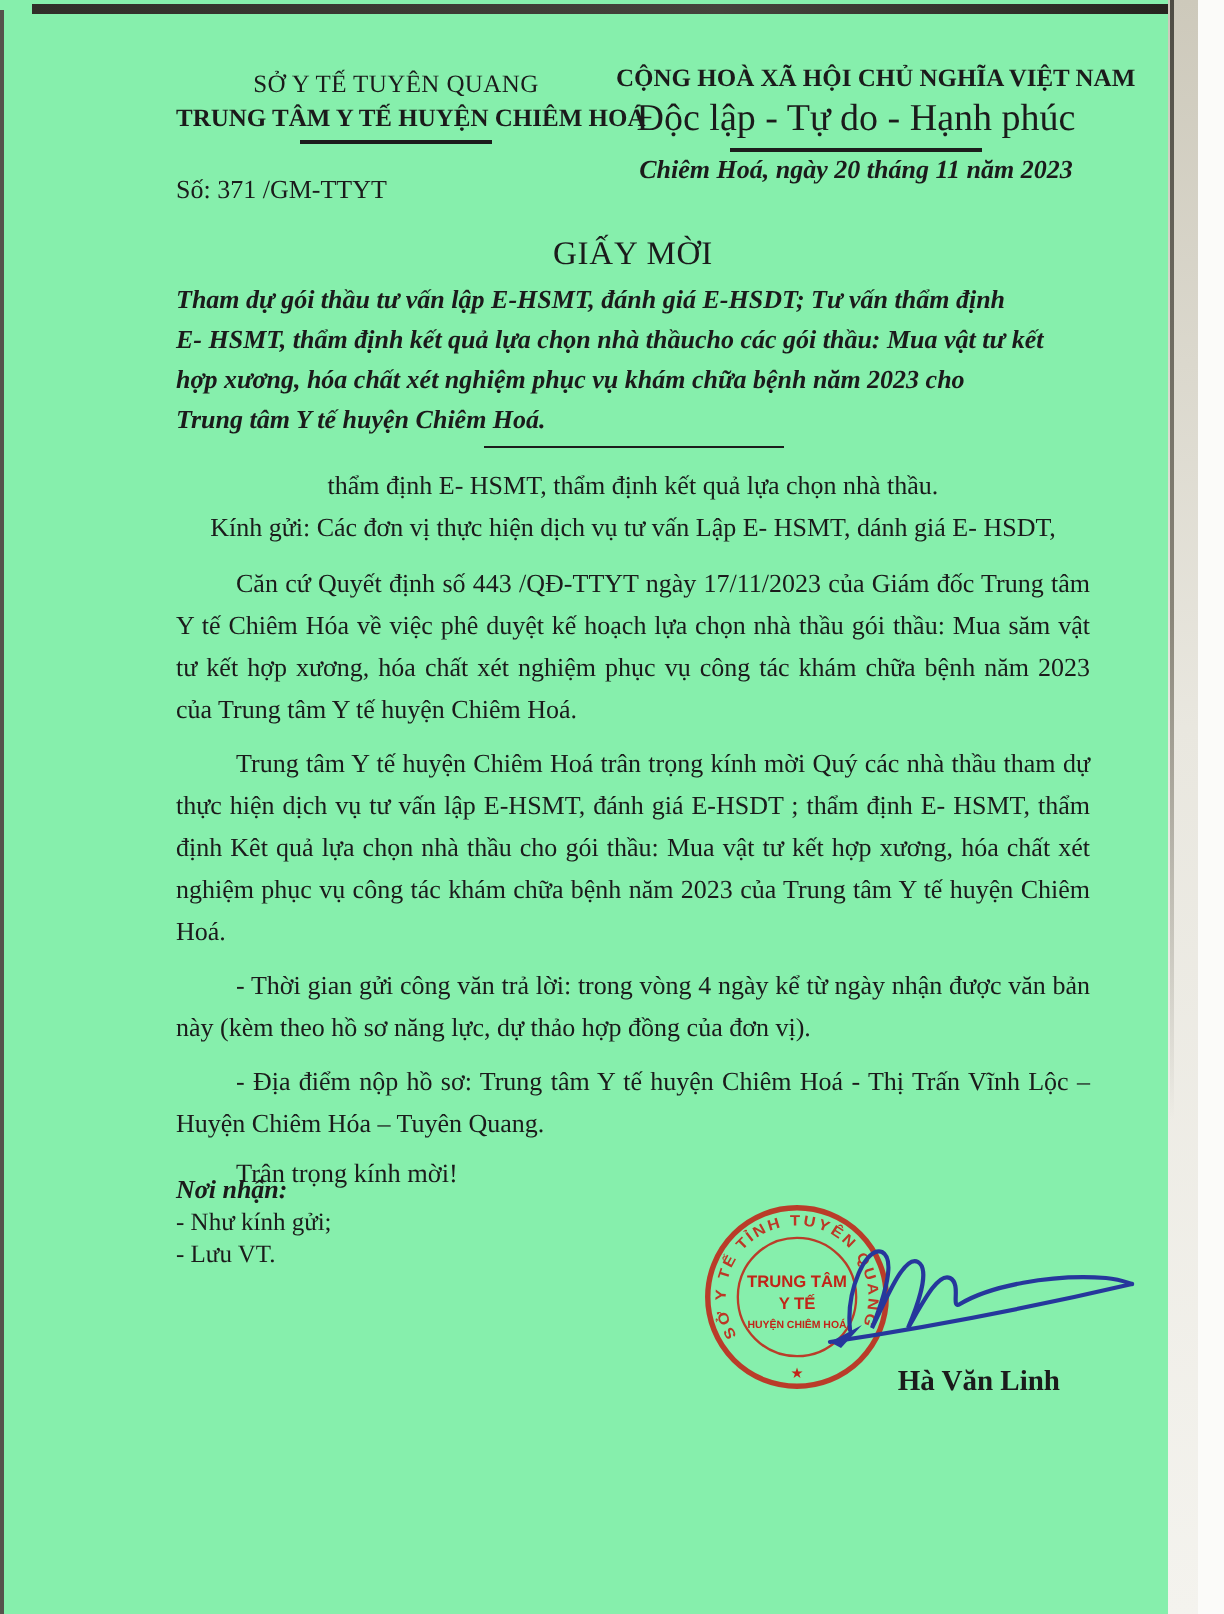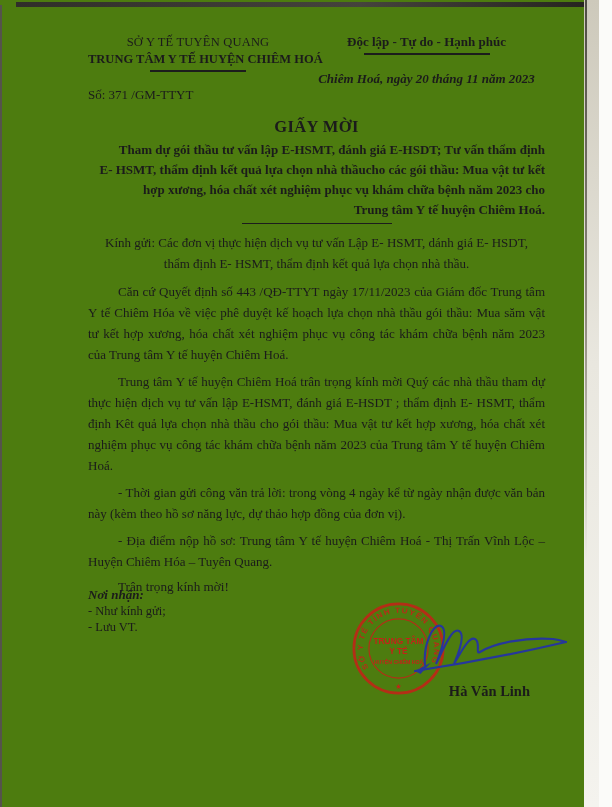--- a/index.html
+++ b/index.html
@@ -1,18 +1,18 @@
 <!DOCTYPE html>
 <html><head>
 <meta charset="utf-8">
 <style>
   html,body{margin:0;padding:0;background:#ffffff;}
   .page{
     position:relative;width:612px;height:807px;overflow:hidden;
-    background:#4d7c0f;color:#1b1b1b;
+    background:#86efac;color:#1b1b1b;
     font-family:"Liberation Serif","DejaVu Serif",serif;
   }
   
   .scan-top{position:absolute;top:2px;left:16px;width:574px;height:5px;
     background:linear-gradient(to right,#302e29,#45433c 60%,#26241f);}
   .scan-left{position:absolute;top:5px;left:0;width:2px;height:802px;background:#55534c;}
   .scan-right-strip{position:absolute;top:0;left:584px;width:28px;height:100%;
     background:linear-gradient(to bottom,#cdc9bb,#e9e7df 45%,#f4f3ee);}
   .scan-right-line{position:absolute;top:0;left:585px;width:2px;height:560px;
     background:linear-gradient(to bottom,#4e4c44,#8a867a 55%,rgba(138,134,122,0));}
@@ -23,25 +23,25 @@
   .doc-header{display:flex;justify-content:space-between;}
   .hdr-left{width:220px;text-align:center;padding-top:3px;}
   .issuer-parent{font-size:12.5px;letter-spacing:.2px;}
   .issuer-org{font-size:12.5px;font-weight:bold;margin-top:2px;white-space:nowrap;}
   .rule{height:1.5px;background:#1c1c1c;margin:3px auto 0;}
   .rule-left{width:96px;}
   .rule-right{width:126px;}
   .doc-number{font-size:13px;margin-top:15px;text-align:left;}
   .hdr-right{width:240px;text-align:center;}
   .nat1{font-size:12.5px;font-weight:bold;white-space:nowrap;}
-  .nat2{font-size:13px;font-weight:bold;margin-top:2px;}
-  .dateline{font-size:13px;font-weight:bold;font-style:italic;margin-top:16px;white-space:nowrap;text-align:center;}
+  .nat2{font-size:19px;font-weight:normal;margin-top:2px;}
+  .dateline{font-size:13px;font-weight:bold;font-style:italic;margin-top:1px;white-space:nowrap;text-align:center;}
 
-  .doc-title{font-size:16.5px;font-weight:bold;text-align:center;margin:14px 0 3px;letter-spacing:.4px;}
-  .doc-subject{font-size:13px;font-weight:bold;text-align:right;line-height:20px;}
+  .doc-title{font-size:16.5px;font-weight:normal;text-align:center;margin:14px 0 3px;letter-spacing:.4px;}
+  .doc-subject{font-size:13px;font-weight:bold;text-align:left;line-height:20px;font-style:italic;}
   .subject-rule{width:150px;height:1.5px;background:#1c1c1c;margin:3px auto 0;}
 
   .salutation{font-size:13px;text-align:center;line-height:20.5px;margin-top:9px;}
   .para{font-size:13px;line-height:21px;text-align:justify;text-indent:30px;margin:6px 0 0;}
   .para.first{margin-top:7px;}
   .closing{font-size:13.2px;text-indent:30px;margin-top:7px;}
 
   .footer{position:absolute;left:88px;top:583px;width:457px;height:220px;}
   .recipients{position:absolute;left:0;top:4px;}
   .recipients-label{font-size:13px;font-weight:bold;font-style:italic;}
@@ -74,38 +74,39 @@
   <div class="content">
 
     <div class="doc-header">
       <div class="hdr-left">
         <div class="issuer-parent">SỞ Y TẾ TUYÊN QUANG</div>
         <div class="issuer-org">TRUNG TÂM Y TẾ HUYỆN CHIÊM HOÁ</div>
         <div class="rule rule-left"></div>
         <div class="doc-number">Số: 371 /GM-TTYT</div>
       </div>
       <div class="hdr-right">
+        <div class="nat1">CỘNG HOÀ XÃ HỘI CHỦ NGHĨA VIỆT NAM</div>
         <div class="nat2">Độc lập - Tự do - Hạnh phúc</div>
         <div class="rule rule-right"></div>
         <div class="dateline">Chiêm Hoá, ngày 20 tháng 11 năm 2023</div>
       </div>
     </div>
 
     <div class="doc-title">GIẤY MỜI</div>
     <div class="doc-subject">
       <div>Tham dự gói thầu tư vấn lập E-HSMT, đánh giá E-HSDT; Tư vấn thẩm định</div>
       <div>E- HSMT, thẩm định kết quả lựa chọn nhà thầucho các gói thầu: Mua vật tư kết</div>
       <div>hợp xương, hóa chất xét nghiệm phục vụ khám chữa bệnh năm 2023 cho</div>
       <div>Trung tâm Y tế huyện Chiêm Hoá.</div>
     </div>
     <div class="subject-rule"></div>
 
     <div class="salutation">
+      <div>thẩm định E- HSMT, thẩm định kết quả lựa chọn nhà thầu.</div>
       <div>Kính gửi: Các đơn vị thực hiện dịch vụ tư vấn Lập E- HSMT, dánh giá E- HSDT,</div>
-      <div>thẩm định E- HSMT, thẩm định kết quả lựa chọn nhà thầu.</div>
     </div>
 
     <p class="para first">Căn cứ Quyết định số 443 /QĐ-TTYT ngày 17/11/2023 của Giám đốc Trung tâm Y tế Chiêm Hóa về việc phê duyệt kế hoạch lựa chọn nhà thầu gói thầu: Mua săm vật tư kết hợp xương, hóa chất xét nghiệm phục vụ công tác khám chữa bệnh năm 2023 của Trung tâm Y tế huyện Chiêm Hoá.</p>
     <p class="para">Trung tâm Y tế huyện Chiêm Hoá trân trọng kính mời Quý các nhà thầu tham dự thực hiện dịch vụ tư vấn lập E-HSMT, đánh giá E-HSDT ; thẩm định E- HSMT, thẩm định Kêt quả lựa chọn nhà thầu cho gói thầu: Mua vật tư kết hợp xương, hóa chất xét nghiệm phục vụ công tác khám chữa bệnh năm 2023 của Trung tâm Y tế huyện Chiêm Hoá.</p>
     <p class="para">- Thời gian gửi công văn trả lời: trong vòng 4 ngày kể từ ngày nhận được văn bản này (kèm theo hồ sơ năng lực, dự thảo hợp đồng của đơn vị).</p>
     <p class="para">- Địa điểm nộp hồ sơ: Trung tâm Y tế huyện Chiêm Hoá - Thị Trấn Vĩnh Lộc – Huyện Chiêm Hóa – Tuyên Quang.</p>
     <p class="closing">Trân trọng kính mời!</p>
   </div>
 
   <div class="footer">

